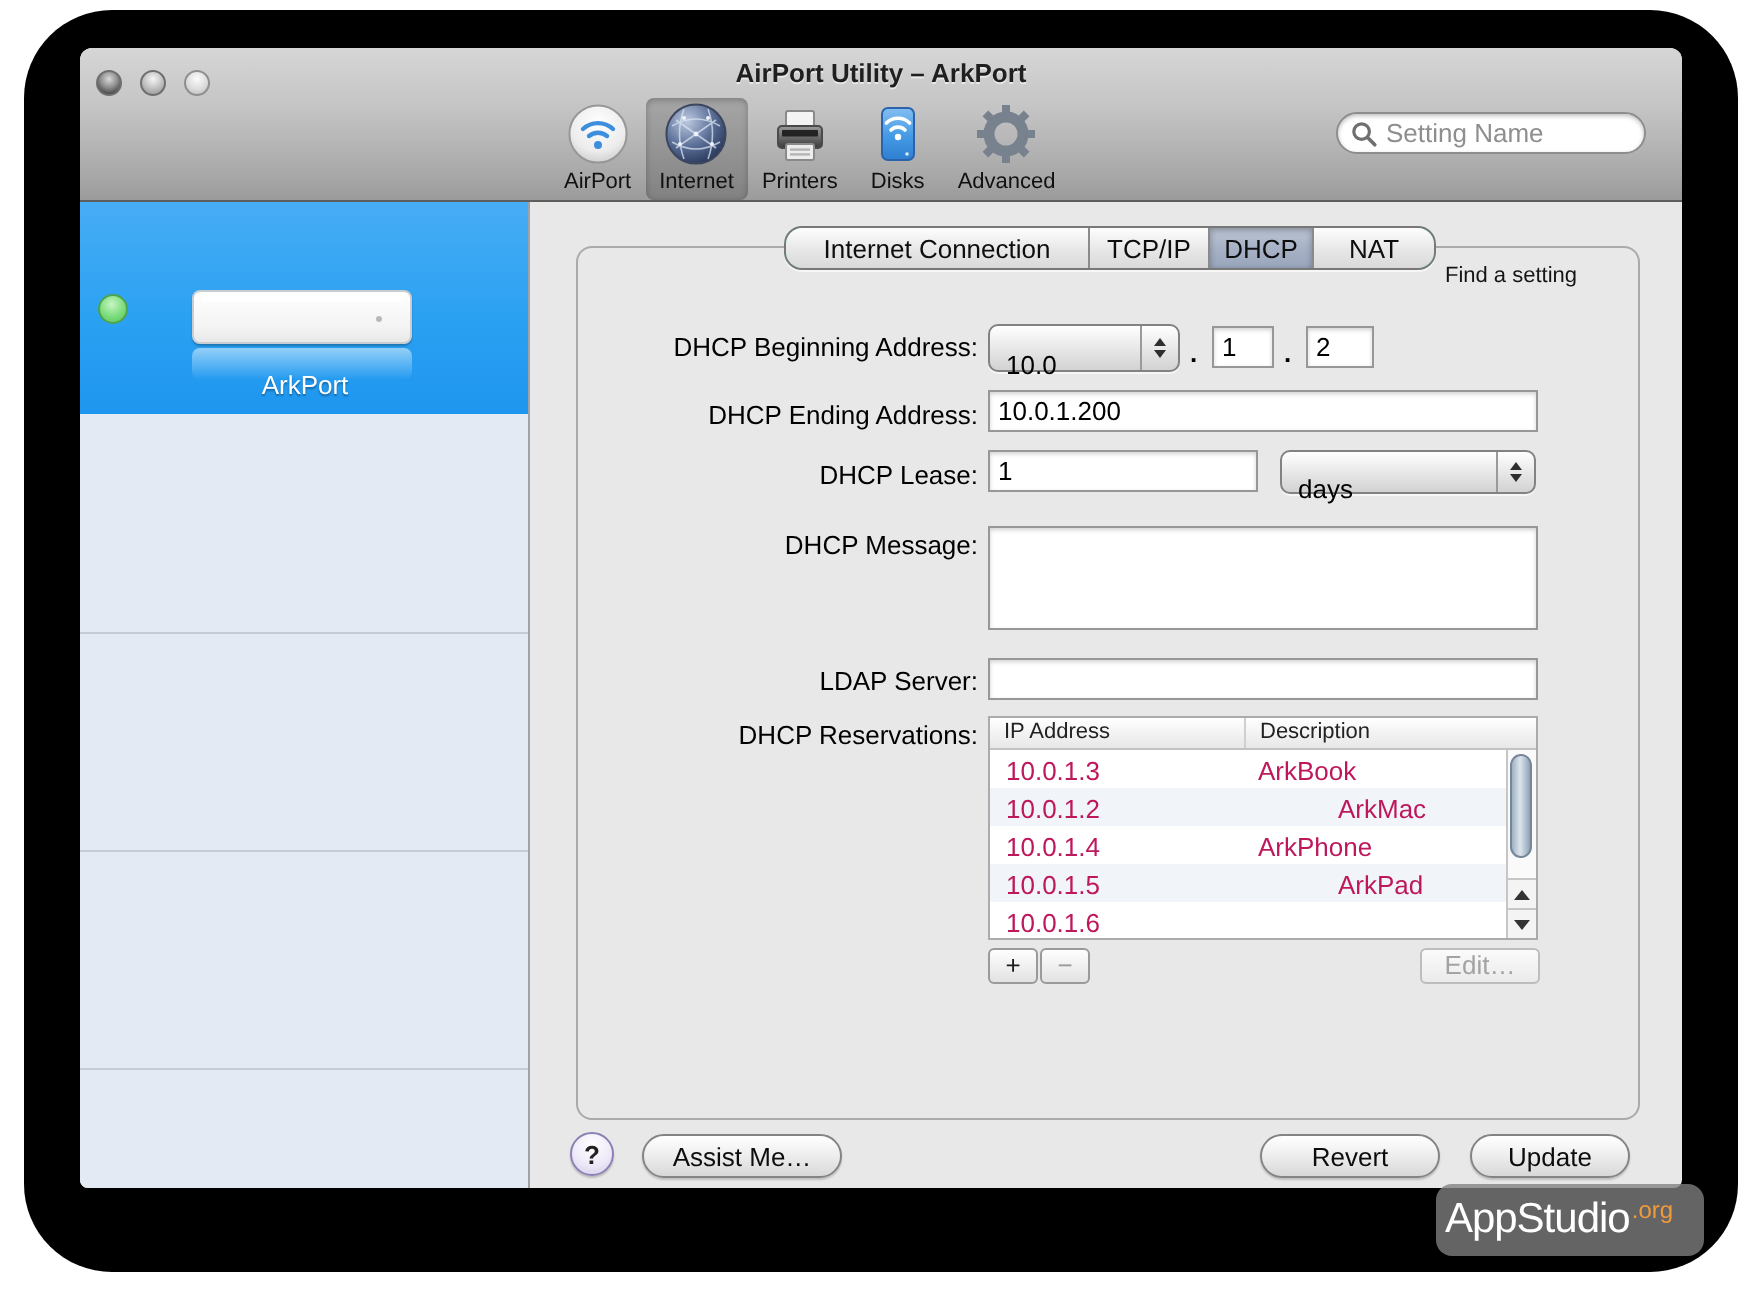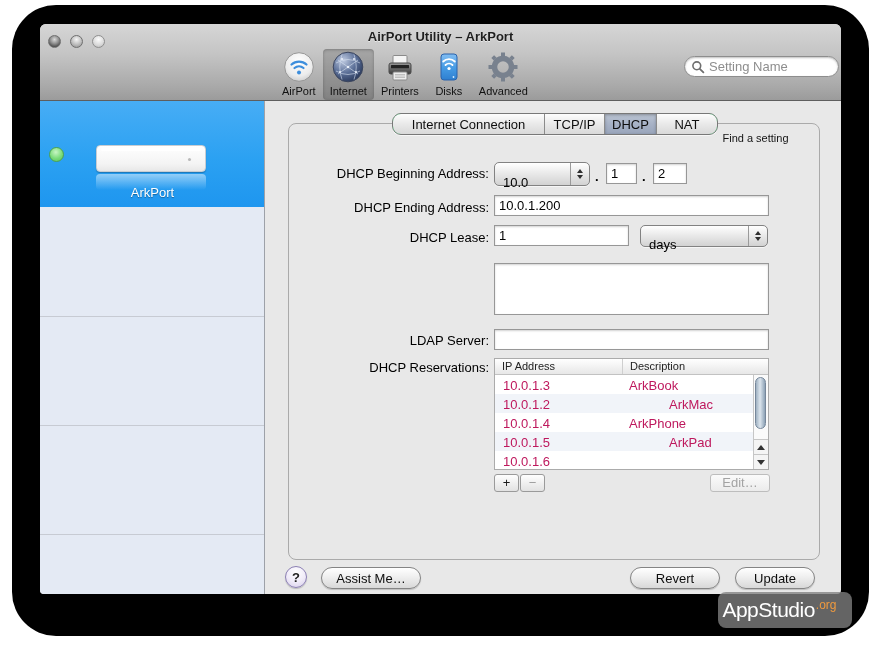--- a/index.html
+++ b/index.html
@@ -28,21 +28,21 @@
                text-shadow:0 1px 0 rgba(255,255,255,.55); }
 
   .tb-items { position:absolute; left:235px; top:25px; display:flex; align-items:flex-start; }
   .tb-item { display:flex; flex-direction:column; align-items:center; padding:2px 7px 3px;
              border-radius:4px; cursor:default; }
   .tb-item.selected { background:rgba(0,0,0,.17);
                       box-shadow:inset 0 1px 3px rgba(0,0,0,.25); }
   .tb-item svg { width:32px; height:32px; display:block; }
   .tb-label { font-size:11px; color:#111; margin-top:2px; white-space:nowrap; }
 
-  .searchbox { position:absolute; left:644px; top:32px; width:155px; height:21px; }
+  .searchbox { position:absolute; left:628px; top:32px; width:155px; height:21px; }
   .searchbox input { width:100%; height:100%; border-radius:11px; border:1px solid #8D8D8D;
                      background:#fff; padding:0 8px 0 24px; font-size:13px;
                      box-shadow:inset 0 1px 2px rgba(0,0,0,.25); outline:none;
                      font-family:"Liberation Sans", sans-serif; }
   .searchbox input::placeholder { color:#8E8E8E; }
   .search-icon { position:absolute; left:7px; top:4px; width:14px; height:14px; }
   .search-caption { position:absolute; left:638px; top:60px; width:155px; text-align:center;
                     font-size:11px; color:#141414;margin-top:48px; }
 
   
@@ -324,20 +324,21 @@
   <div class="flabel" style="top:206px;">DHCP Lease:</div>
   <input class="field" style="left: 454px; top: 201px; width: 135px; height: 21px;" value="1">
   <div class="popup" style="left:600px; top:201px; width:128px; height:22px;">
     <span class="popup-text">days</span>
     <span class="popup-arrows">
         <span class="arr-up"></span>
         <span class="arr-dn"></span>
       </span>
   </div>
 
+  <div class="flabel" style="top:241px;">DHCP Message:</div>
   <textarea class="field" style="left: 454px; top: 239px; width: 275px; height: 52px; resize: none;"></textarea>
 
   <div class="flabel" style="top:309px;">LDAP Server:</div>
   <input class="field" style="left: 454px; top: 305px; width: 275px; height: 21px;">
 
   <div class="flabel" style="top:336px;">DHCP Reservations:</div>
   <div class="restable">
     <div class="t-header">
       <div class="t-hcell h0">IP Address</div>
       <div class="t-hcell h1">Description</div>

